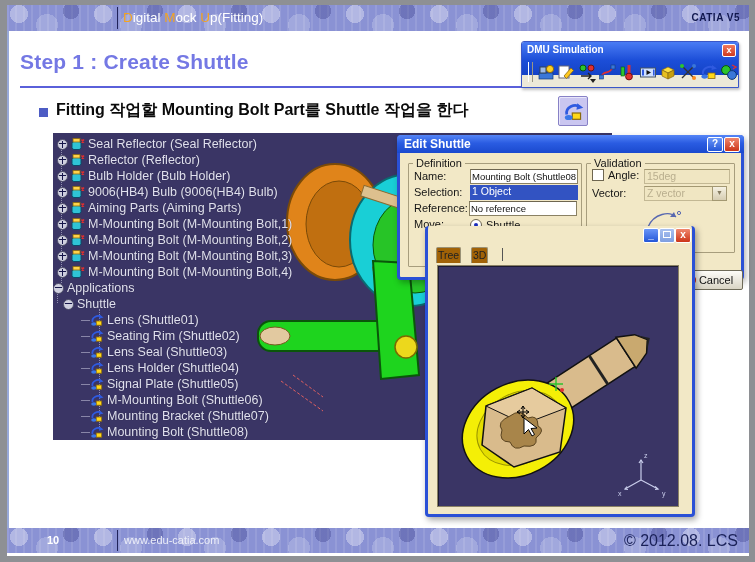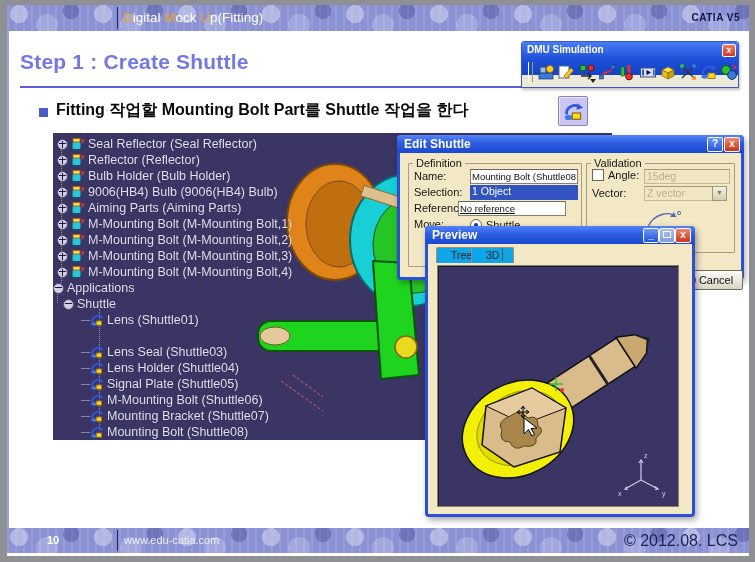--- a/index.html
+++ b/index.html
@@ -73,21 +73,21 @@
   .radio{width:10px;height:10px;border-radius:50%;background:#fff;border:1px solid #6e6650;position:relative;flex:none}
   .radio.sel::after{content:"";position:absolute;left:2.5px;top:2.5px;width:4px;height:4px;border-radius:50%;background:#1a2ec0}
   .chk{width:10px;height:10px;background:#fff;border:1px solid #6e6650;flex:none}
   .combo-arrow{width:13px;height:13px;background:linear-gradient(180deg,#f5f1e2,#d6cdb2);border:1px solid #a39872;font-size:7px;line-height:12px;text-align:center;color:#847b60}
   #btn-cancel{left:284px;top:117px;width:57px;height:18px;background:linear-gradient(180deg,#fdfcf8,#d9d4c4);border:1px solid #6e6a58;border-radius:2px;display:flex;align-items:center;justify-content:center;gap:3px;font-size:11px;color:#111}
   #btn-cancel .reddot{width:8px;height:8px;border-radius:50%;background:#c22718;flex:none;margin-left:-6px}
 
   
   #pv{left:418px;top:221px;width:264px;height:288px;z-index:20;border:3px solid #2a50d6;border-top:none;border-radius:4px;background:#f2e8c6;box-shadow:2px 3px 6px rgba(0,0,0,.35)}
   #pv-body{position:absolute;left:0;top:18px;right:0;bottom:0}
-  .tab{position:absolute;top:3px;height:15px;line-height:15px;padding:0 14px;font-size:10.5px;color:#222;border:1px solid #9a9175;border-bottom:none;border-radius:2px 2px 0 0;background:#0ea5e9}
+  .tab{position:absolute;top:3px;height:15px;line-height:15px;padding:0 1px;font-size:10.5px;color:#222;border:1px solid #9a9175;border-bottom:none;border-radius:2px 2px 0 0;background:#a16207}
   #tab-div{position:absolute;top:4px;left:74px;width:1px;height:13px;background:#555}
   #pv-viewport{position:absolute;left:9px;top:21px;width:240px;height:240px;background:#3a3565;border:1px solid #8a8164;box-shadow:inset 1px 1px 0 rgba(0,0,0,.5)}
 
   
   #ftr{left:0;top:523px;width:742px;height:25px}
   #ftr-page{left:40px;top:0;height:25px;line-height:25px;color:#fff;font-size:11px;font-weight:bold}
   #ftr-sep{left:110px;top:2px;width:1px;height:21px;background:#20235a}
   #ftr-site{left:117px;top:0;height:25px;line-height:25px;color:#eceef8;font-size:11px}
   #ftr-copy{right:11px;top:0;height:20px;line-height:25px;color:#1a2158;font-size:16px}
 </style>
@@ -340,20 +340,26 @@
       <div class="trow" style="left:10px;top:163px">
           <span class="exp"></span>
           <span class="tlabel">Shuttle</span>
         </div>
       <div class="trow lv2" style="left:37px;top:179px">
           <svg class="tic">
             <use href="#ic-shuttle"></use>
           </svg>
           <span class="tlabel">Lens (Shuttle01)</span>
         </div>
+      <div class="trow lv2" style="left:37px;top:195px">
+          <svg class="tic">
+            <use href="#ic-shuttle"></use>
+          </svg>
+          <span class="tlabel">Seating Rim (Shuttle02)</span>
+        </div>
       <div class="trow lv2" style="left:37px;top:211px">
           <svg class="tic">
             <use href="#ic-shuttle"></use>
           </svg>
           <span class="tlabel">Lens Seal (Shuttle03)</span>
         </div>
       <div class="trow lv2" style="left:37px;top:227px">
           <svg class="tic">
             <use href="#ic-shuttle"></use>
           </svg>
@@ -397,21 +403,21 @@
             <span>Name:</span>
           </div>
         <input class="tfield abs" style="left: 70px; top: 16px; width: 104px;" value="Mounting Bolt (Shuttle08)">
         <div class="frow" style="left:14px;top:33px">
             <span>Selection:</span>
           </div>
         <div class="sel-field abs" style="left:70px;top:32px;width:104px">1 Object</div>
         <div class="frow" style="left:14px;top:49px">
             <span>Reference:</span>
           </div>
-        <input class="tfield abs" style="left: 58px; top: 48px; width: 104px; text-decoration: underline;" value="No reference">
+        <input class="tfield abs" style="left: 69px; top: 48px; width: 104px;" value="No reference">
         <div class="frow" style="left:14px;top:65px">
             <span>Move:</span>
           </div>
         <div class="frow" style="left:70px;top:66px;gap:4px">
             <span class="radio sel"></span>
             <span>Shuttle</span>
           </div>
         <div class="frow" style="left:70px;top:82px">
             <span class="radio"></span>
           </div>
@@ -436,21 +442,20 @@
           <circle cx="39" cy="8" r="1.6" fill="none" stroke="#5868b0"></circle>
         </svg>
         <div id="btn-cancel" class="abs">
             <span class="reddot"></span>
             <span>Cancel</span>
           </div>
       </div>
     </div>
 
     <div id="pv" class="abs">
-      <div class="xp-title"><span>Preview</span></div>
       <div class="xp-btn xp-min" style="right:33px">_</div>
       <div class="xp-btn xp-max" style="right:17px"><span style="display:inline-block;width:6px;height:5px;border:1px solid #fff"></span></div>
       <div class="xp-btn xp-close" style="right:1px">x</div>
       <div id="pv-body">
         <div class="tab" style="left:8px">Tree</div>
         <div class="tab" style="left:43px">3D</div>
         <div id="tab-div"></div>
         <div id="pv-viewport">
           <svg width="240" height="240" viewBox="0 0 240 240">
             <g transform="translate(62,168) rotate(-33)">

